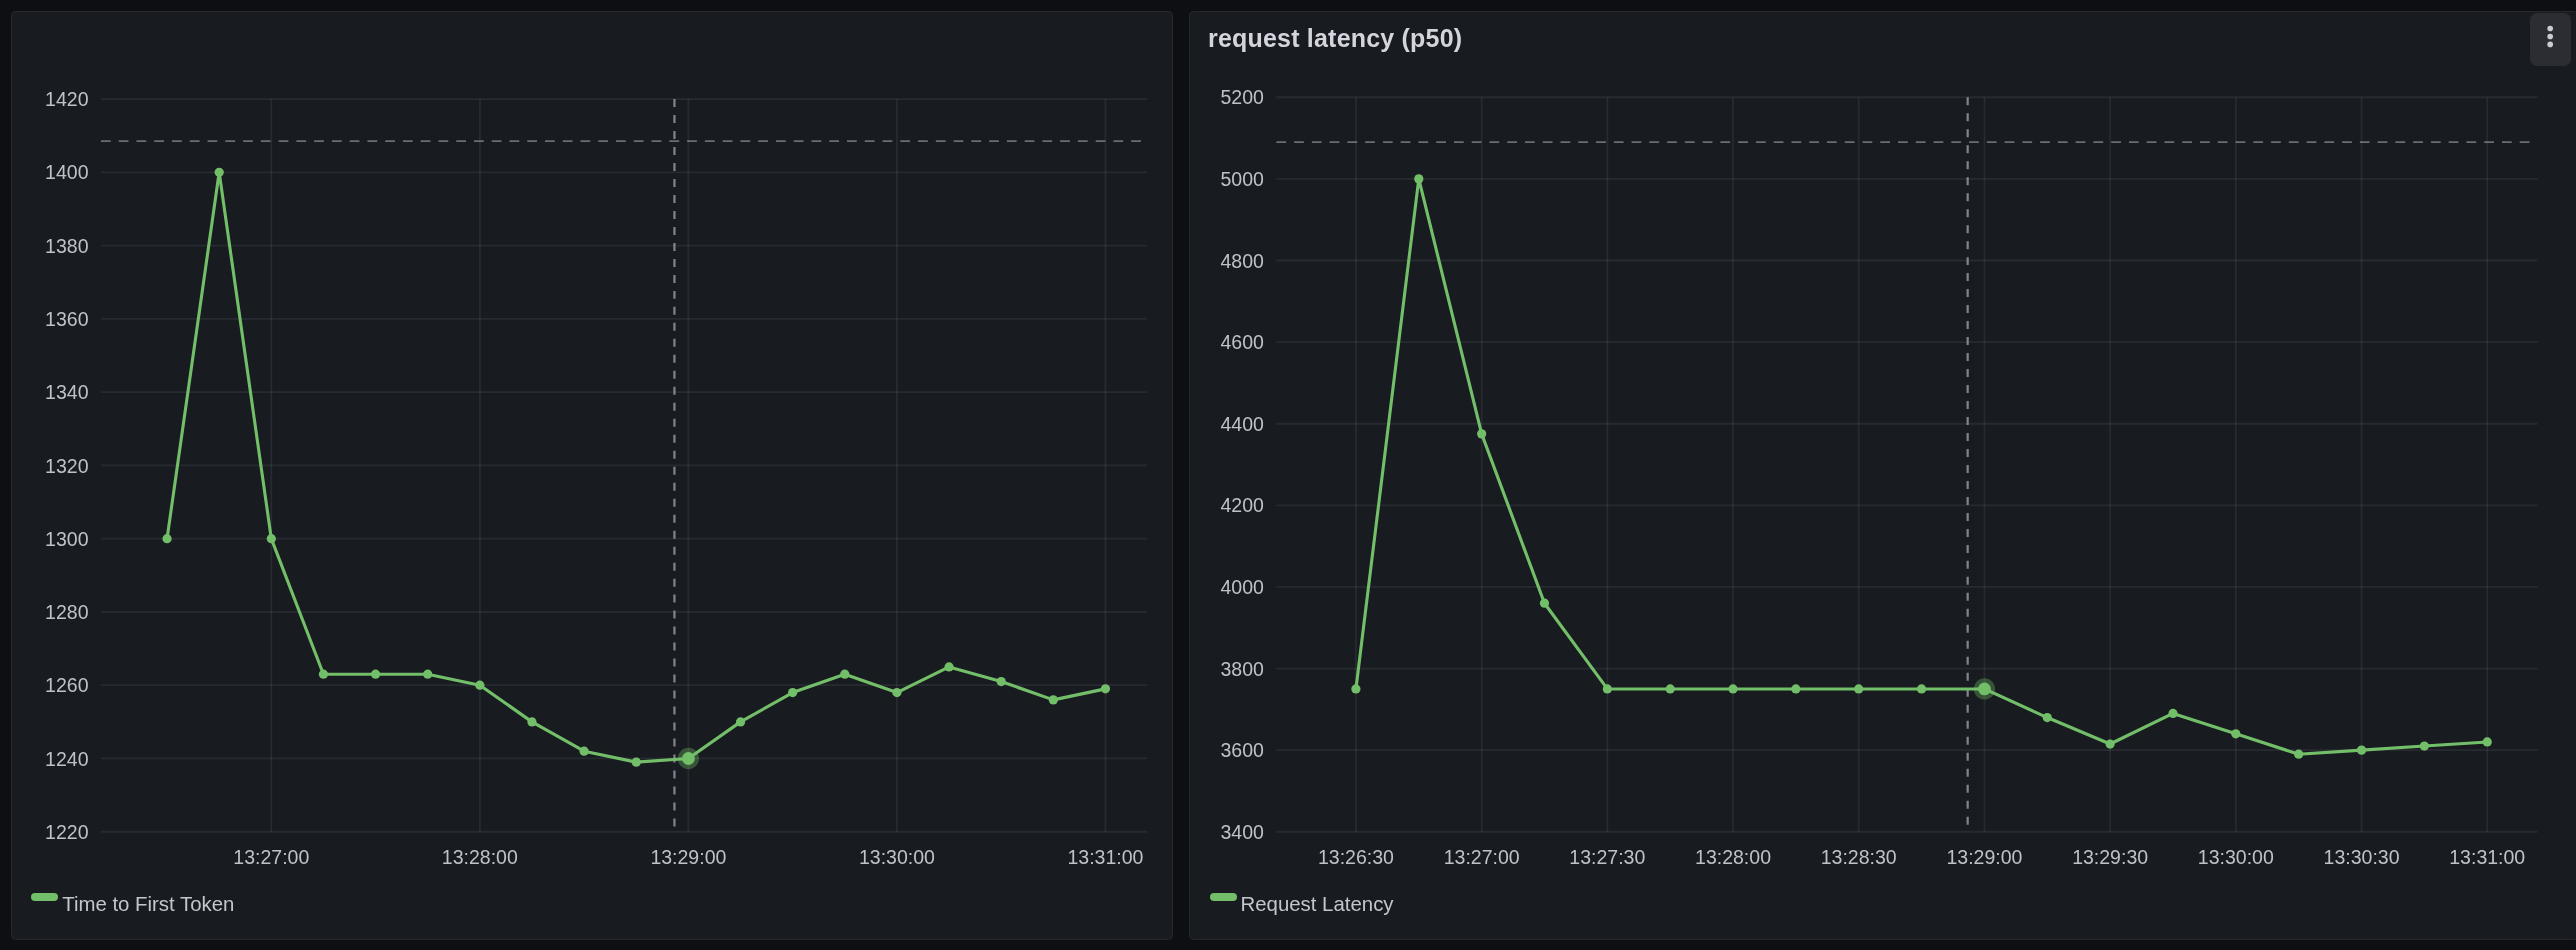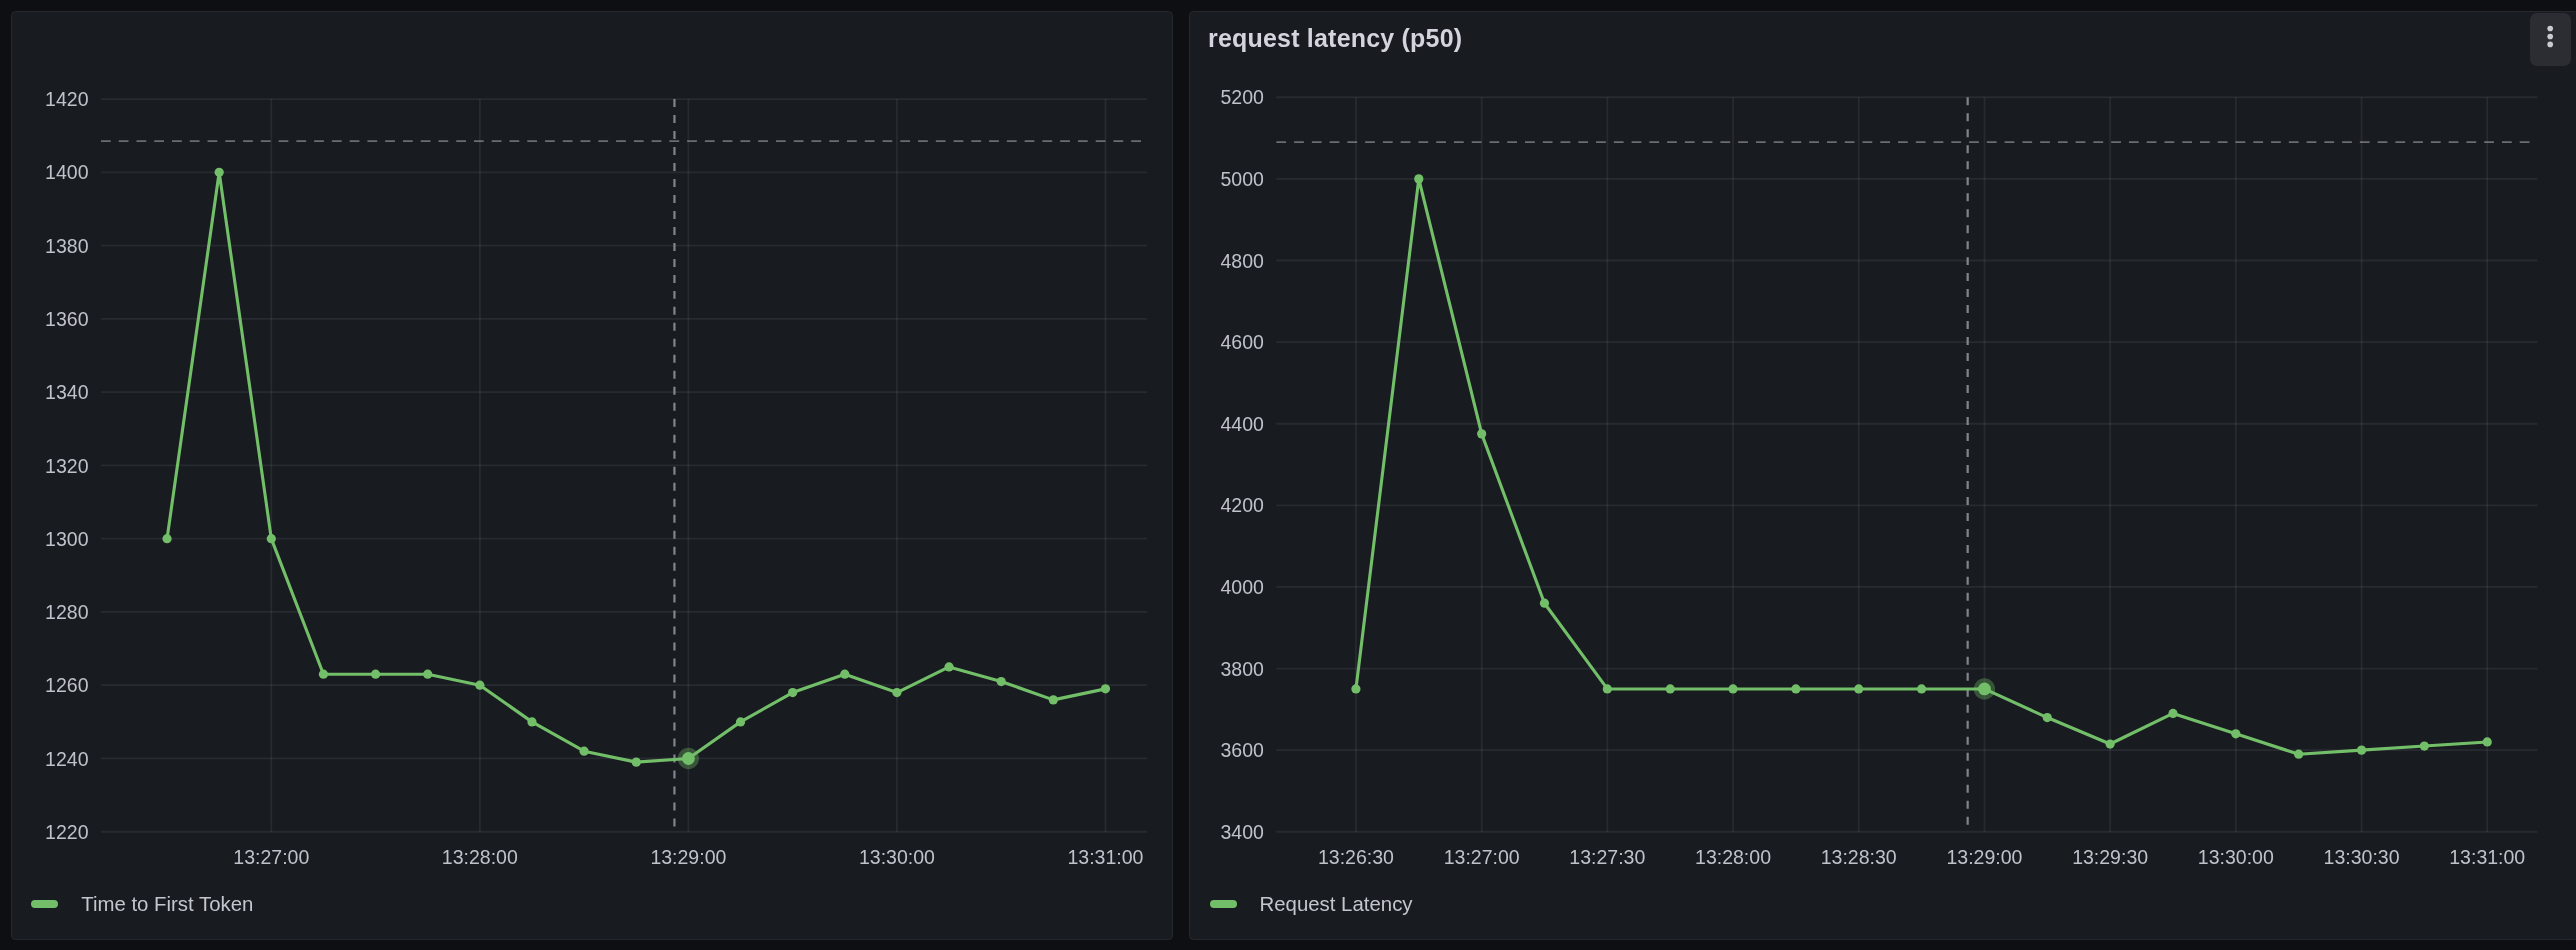--- a/index.html
+++ b/index.html
@@ -29,21 +29,21 @@
     margin: 0;
     font-size: 25px; font-weight: 600;
     color: #d3d4dd;
     letter-spacing: 0.2px;
     white-space: nowrap;
     cursor: pointer;
   }
   svg.plot { position: absolute; left: 0; top: 0; z-index: 1; }
   .legend {
     position: absolute; left: 19.5px; bottom: 23px;
-    display: flex; align-items: center; gap: 23px;
+    display: flex; gap: 4px;
     z-index: 3; cursor: pointer;
   }
   .legend .pill {
     display: inline-block;
     width: 27px; height: 8px; border-radius: 4.4px;
     background: #73bf69;
   }
   .legend .legend-label {
     font-size: 20.4px; color: #c4c6cf;
   }

